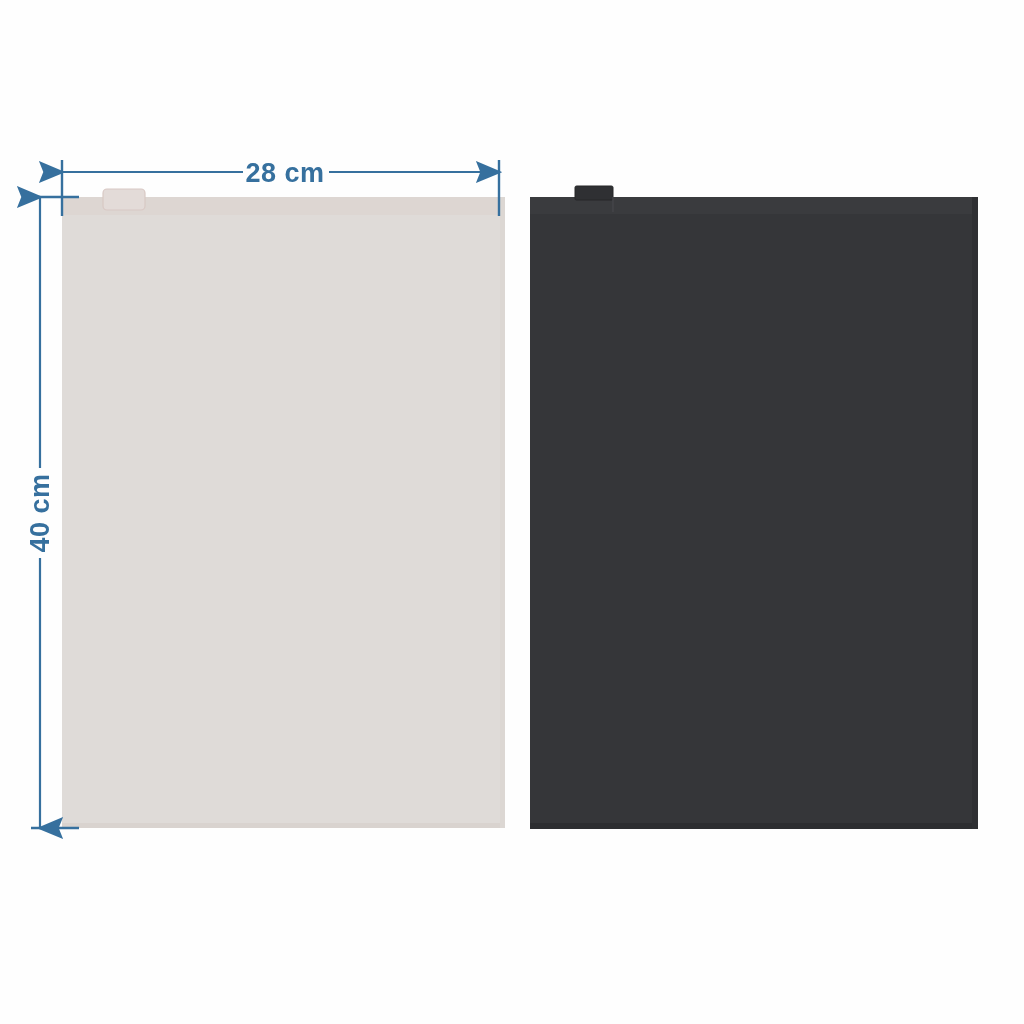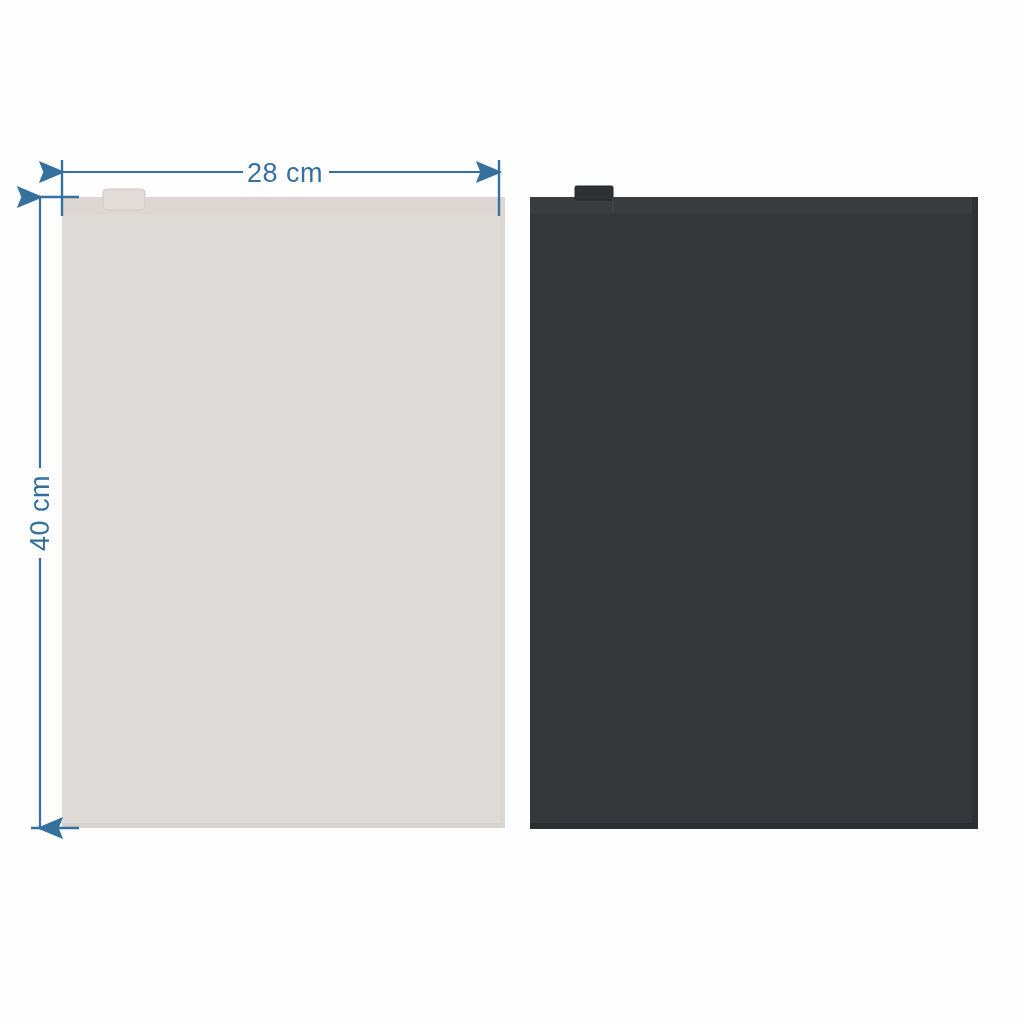--- a/index.html
+++ b/index.html
@@ -13,20 +13,21 @@
     font-family: "Liberation Sans", sans-serif;
     position: relative;
     overflow: hidden;
   }
   #stage {
     position: absolute;
     left: 0; top: 0;
     width: 1024px;
     height: 1024px;
     background: #fefefe;
+    font-weight: bold;
   }
   svg.canvas {
     position: absolute;
     left: 0; top: 0;
     width: 1024px;
     height: 1024px;
     display: block;
   }
   .dim-text {
     font-family: "Liberation Sans", sans-serif;

